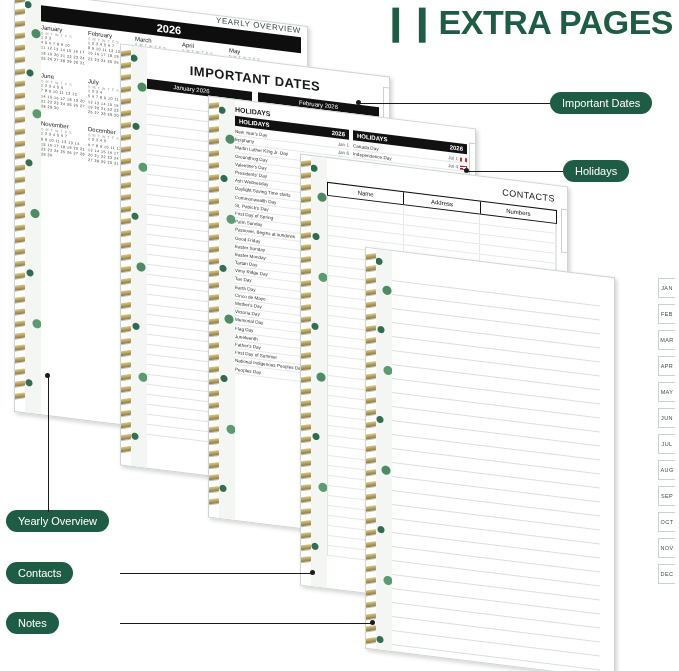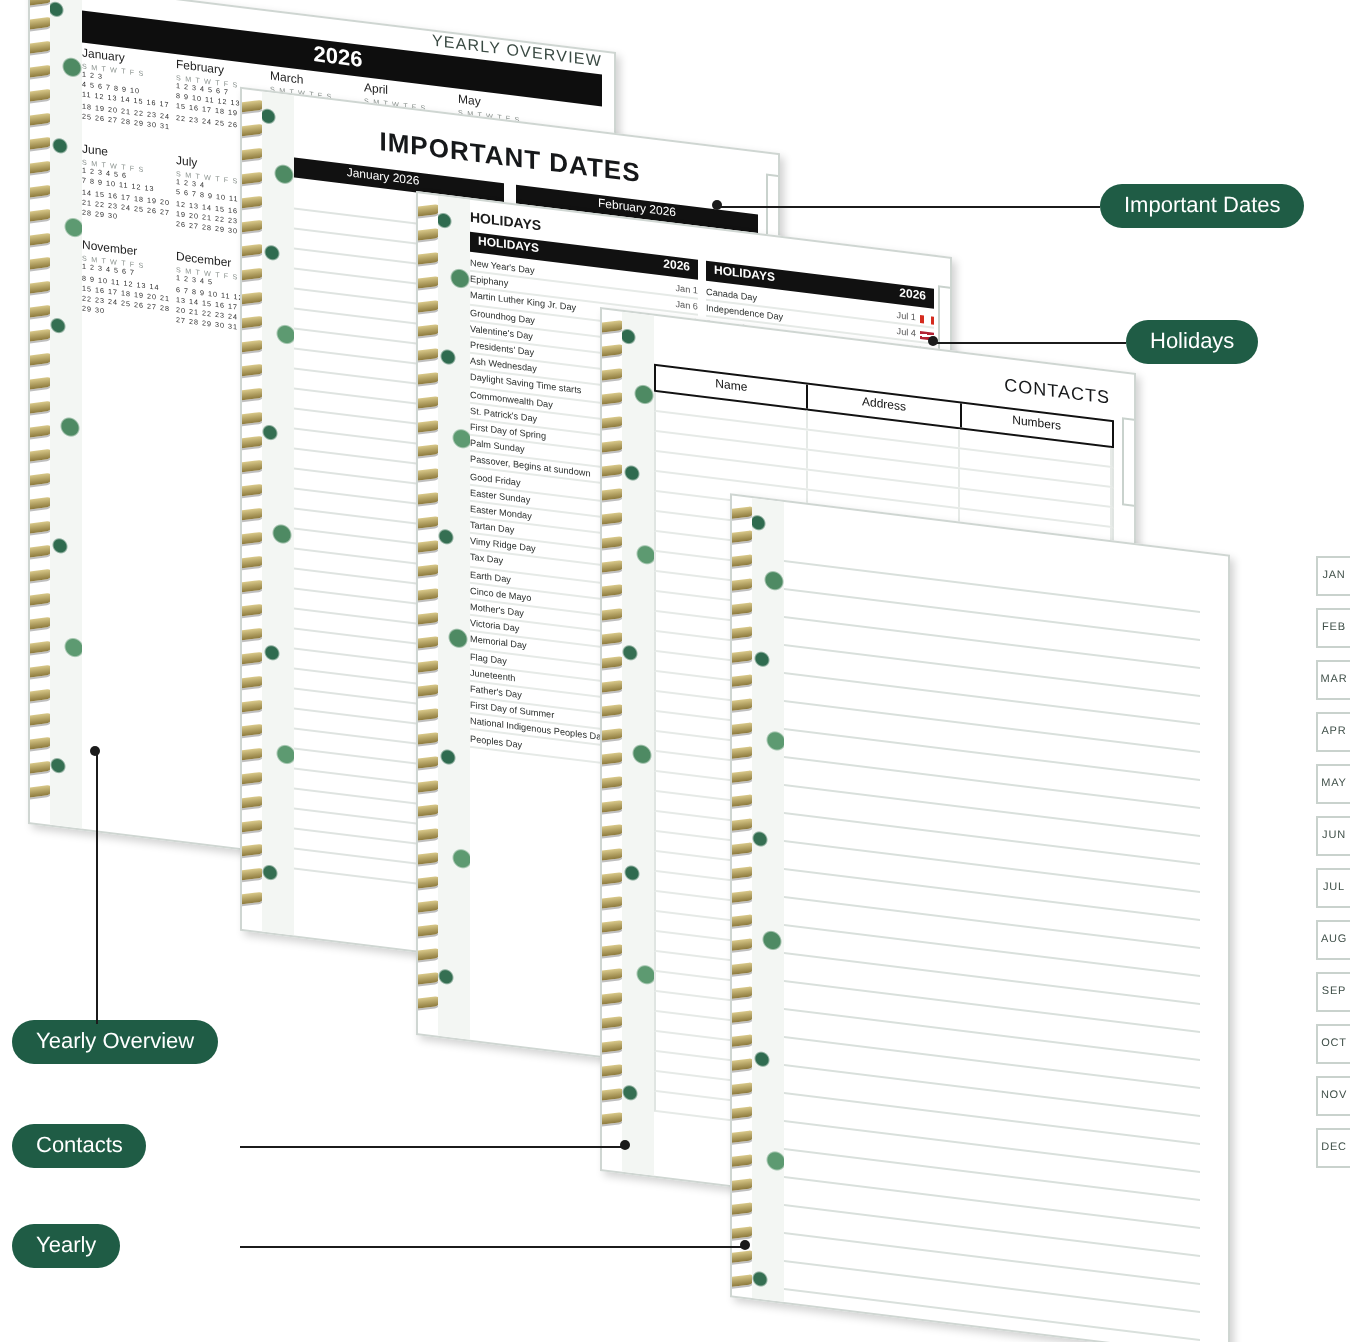--- a/index.html
+++ b/index.html
@@ -124,20 +124,23 @@
     background:#fff;border:1px solid #c9d2cd;border-right:none;
     font-size:5.5px;color:#3f4f48;text-align:center;padding:6px 0;margin-bottom:6px;
     letter-spacing:.4px;
   }
 </style>
 </head>
 <body>
 
 <div class="stage">
 
+  <div class="headline">
+    <span class="bars">❙❙</span><span>EXTRA PAGES</span>
+  </div>
 
   <div class="book" style="left:14px;top:8px;width:292px;height:420px;transform:skewY(7deg);">
     <div class="spiral" id="sp1">
         <i style="top:6px"></i>
         <i style="top:18px"></i>
         <i style="top:30px"></i>
         <i style="top:42px"></i>
         <i style="top:54px"></i>
         <i style="top:66px"></i>
         <i style="top:78px"></i>
@@ -987,17 +990,17 @@
   <div class="dot" style="left:464px;top:168px;"></div>
 
   <div class="callout" style="left:6px;top:510px;">Yearly Overview</div>
   <div class="leader" style="left:48px;top:375px;width:1px;height:137px;"></div>
   <div class="dot" style="left:45px;top:373px;"></div>
 
   <div class="callout" style="left:6px;top:562px;">Contacts</div>
   <div class="leader" style="left:120px;top:573px;width:192px;"></div>
   <div class="dot" style="left:310px;top:570px;"></div>
 
-  <div class="callout" style="left:6px;top:612px;">Yearly</div>
+  <div class="callout" style="left:6px;top:612px;">Notes</div>
   <div class="leader" style="left:120px;top:623px;width:252px;"></div>
   <div class="dot" style="left:370px;top:620px;"></div>
 
 </div>
 
 </body></html>

